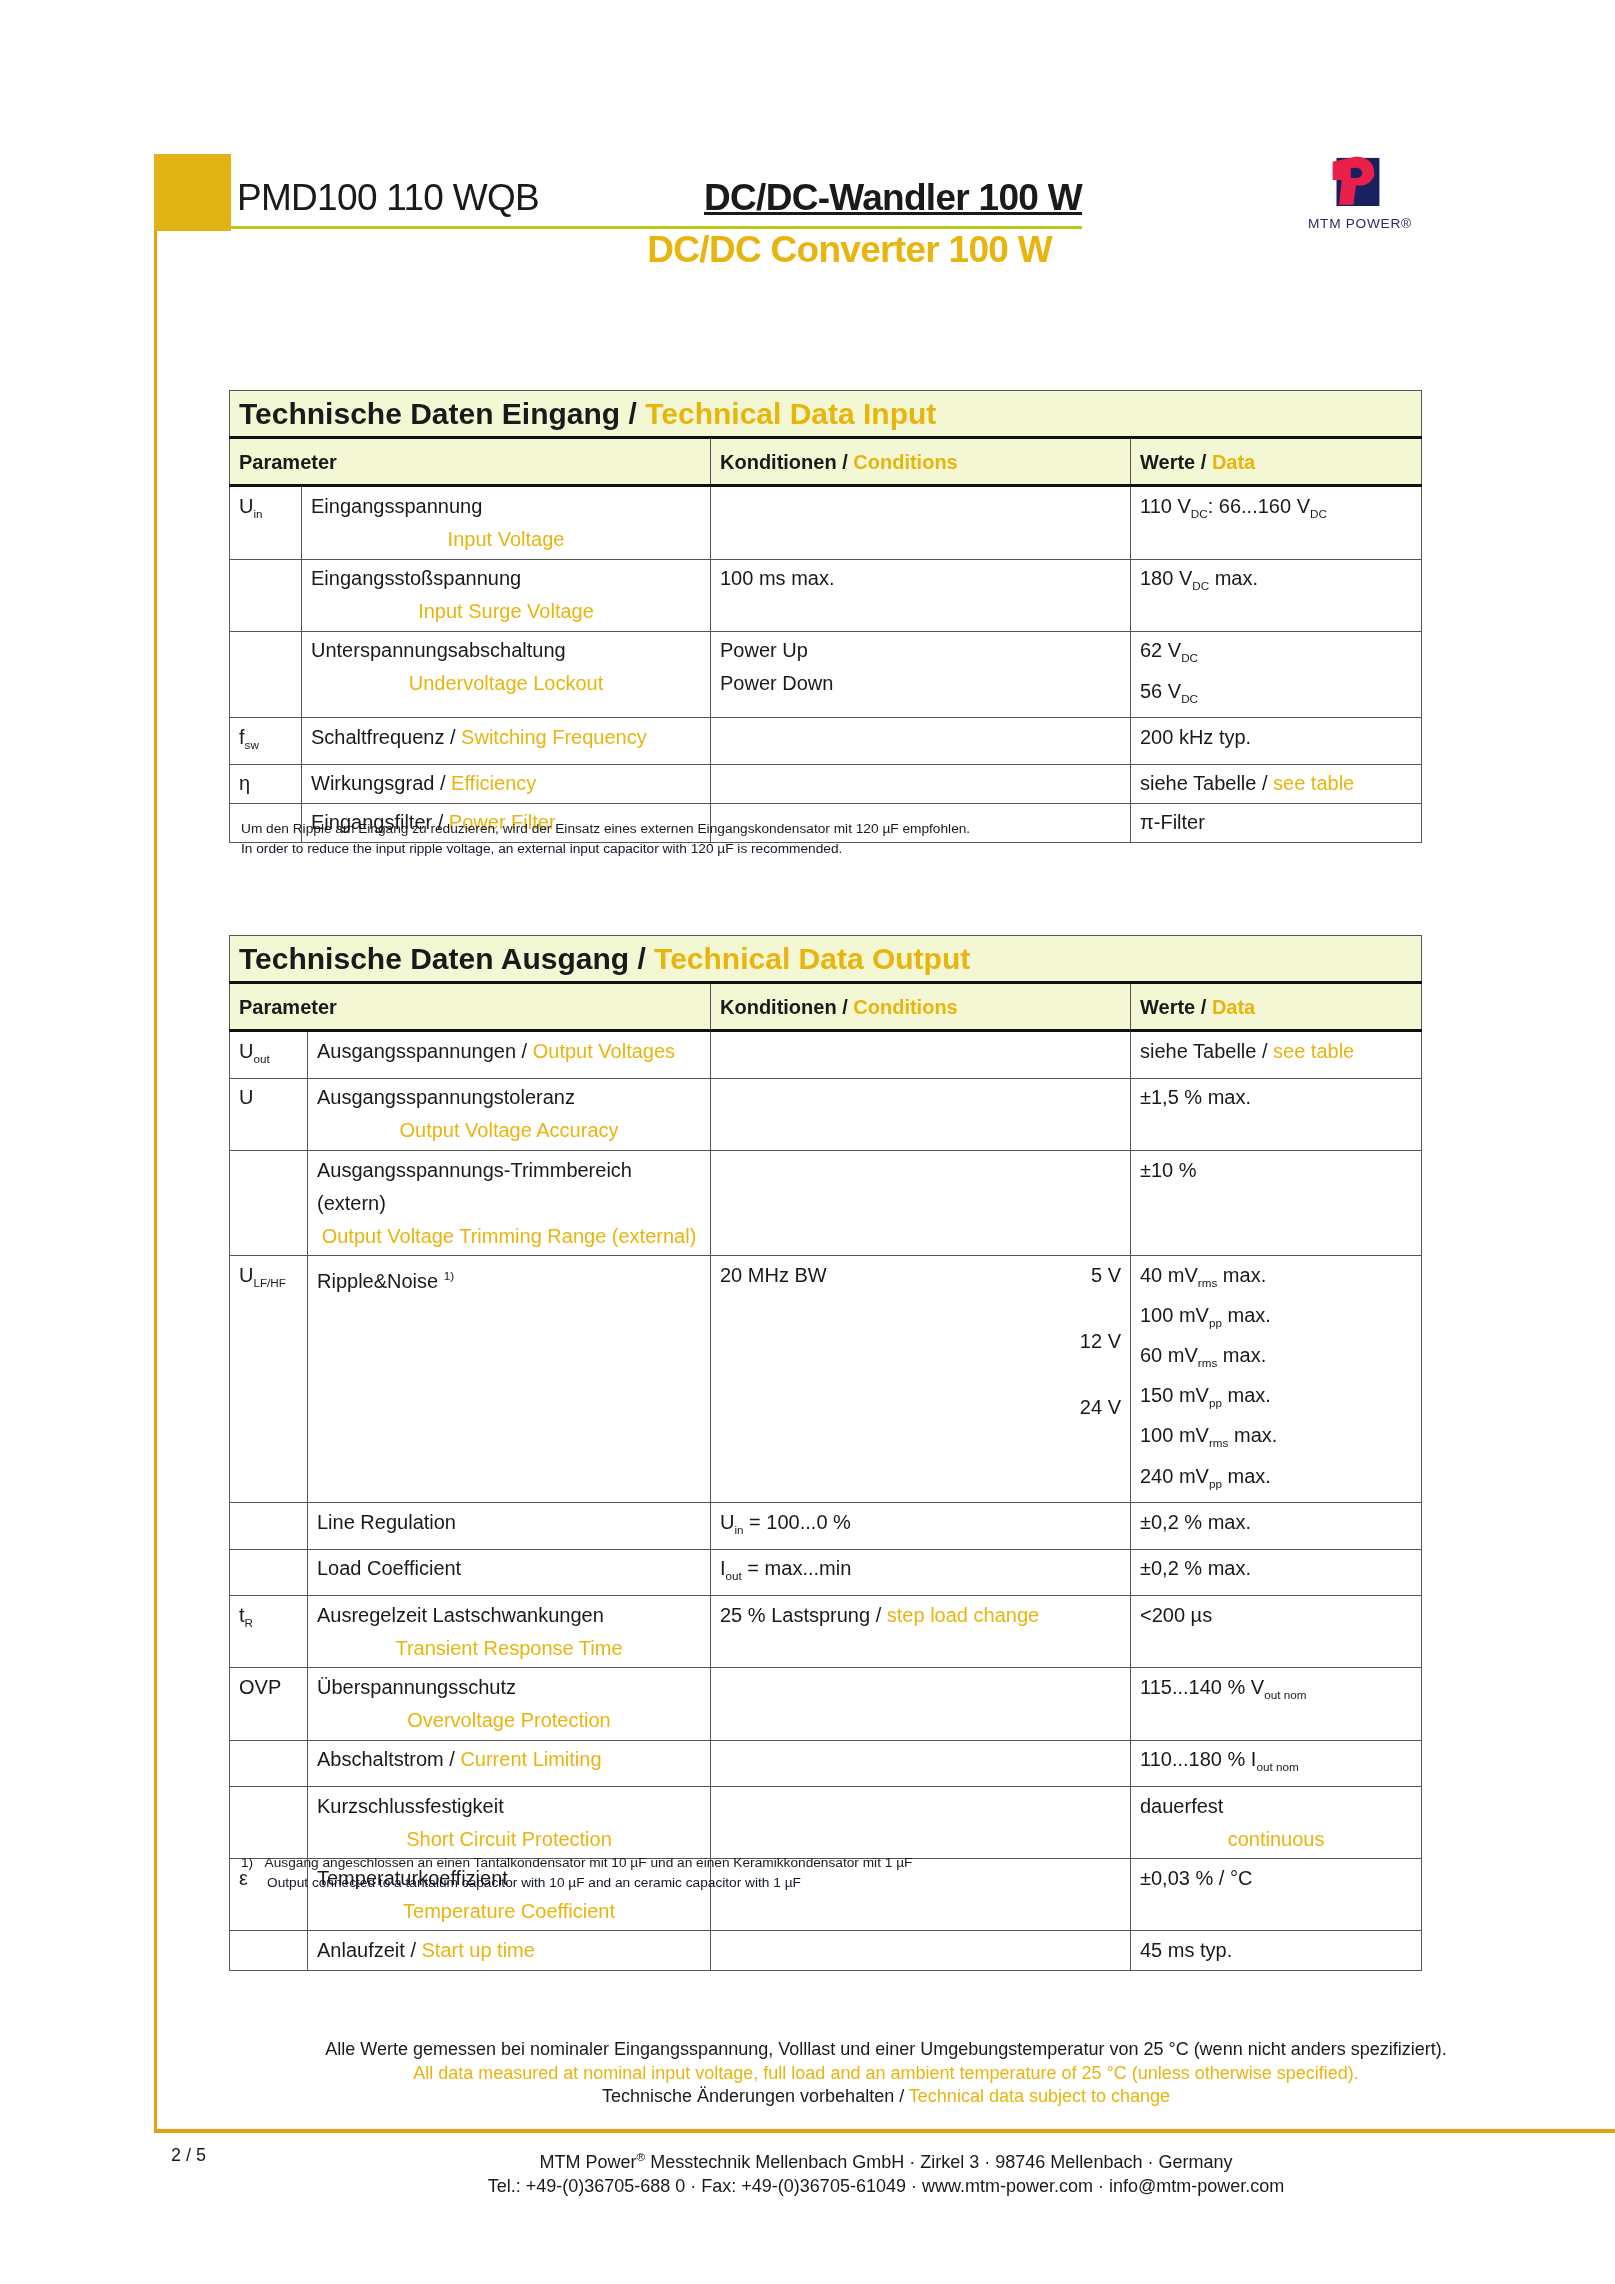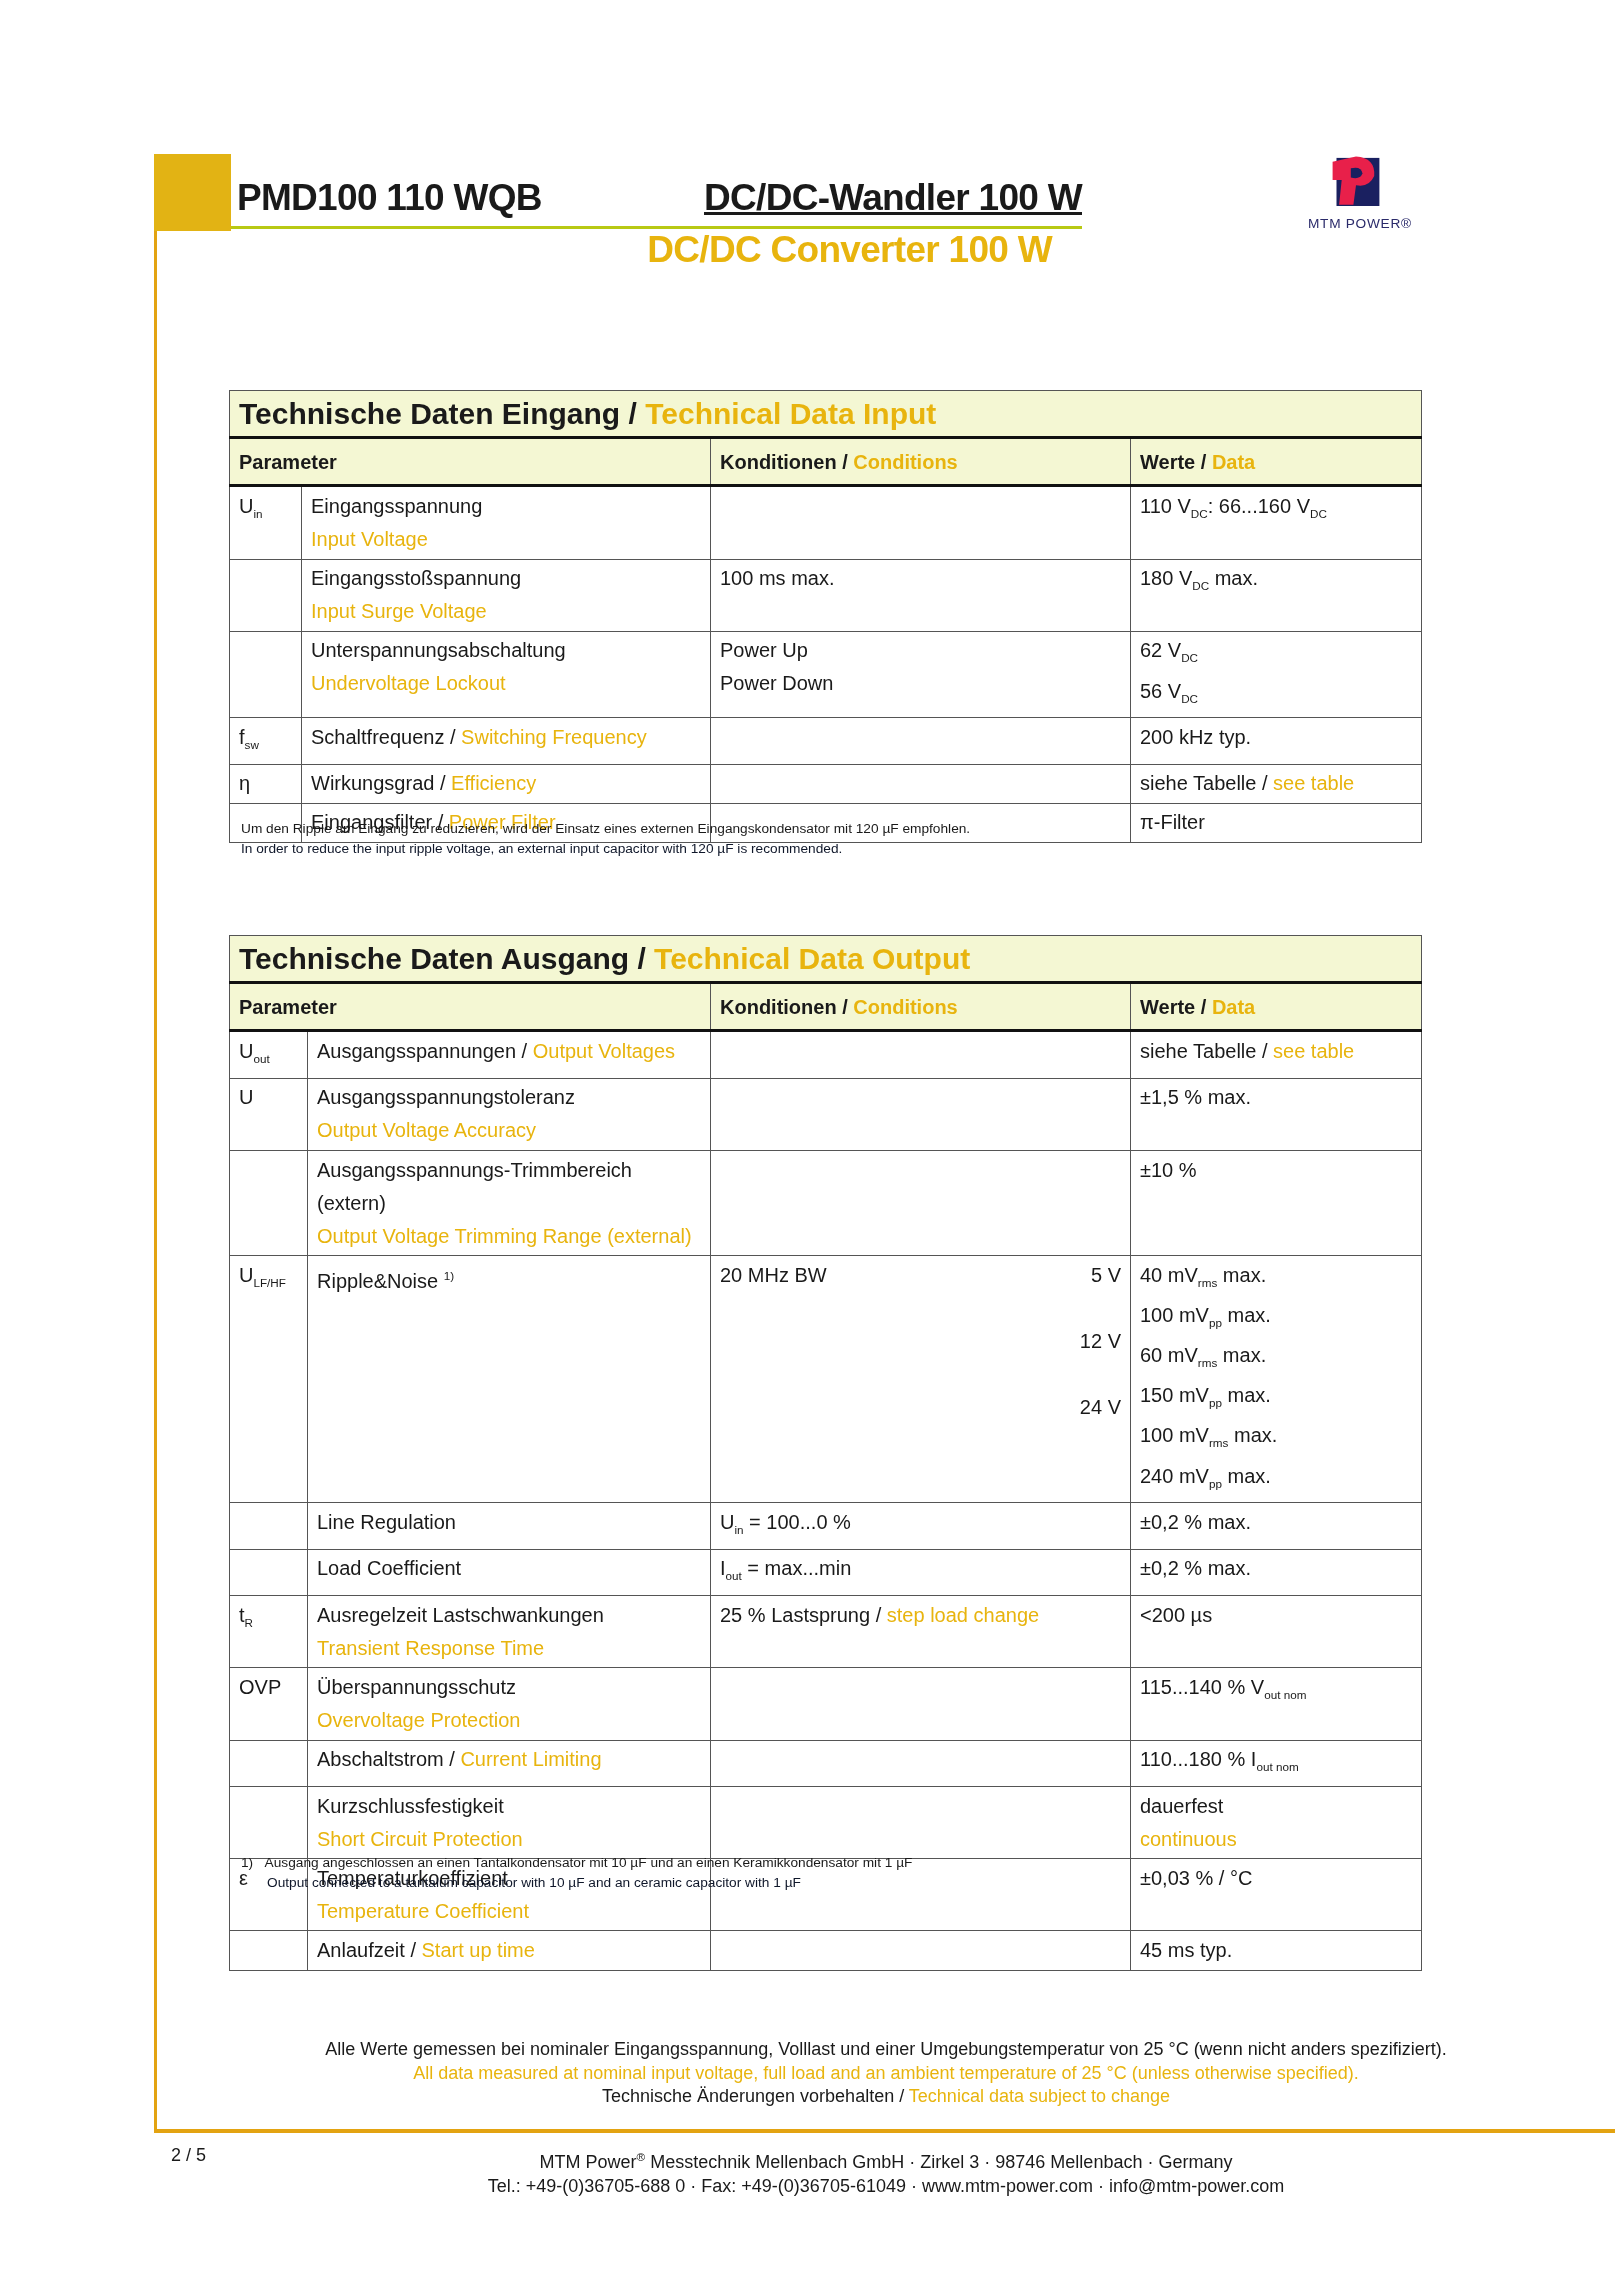--- a/index.html
+++ b/index.html
@@ -2,26 +2,26 @@
 <html style="font-size:10.4px"><head>
 <meta charset="utf-8">
 <style>
   html, body { margin: 0; padding: 0; background: #ffffff; }
   body { width: 1616px; height: 2284px; position: relative; overflow: hidden;
          font-family: "Liberation Sans", sans-serif; color: #1a1a1a; }
   .frame-left { position: absolute; left: 154px; top: 154px; width: 2.6px; height: 1978px; background: #e3a311; }
   .frame-bottom { position: absolute; left: 154px; top: 2129px; width: 1462px; height: 3.9px; background: #e3a311; }
   .corner-block { position: absolute; left: 154px; top: 154px; width: 77px; height: 77px; background: #e2b314; }
   .title-line { position: absolute; left: 231px; top: 226px; width: 851px; height: 3.3px; background: #b8c914; }
-  .title-model { position: absolute; left: 237px; top: 177px; font-size: 37px; font-weight: bold; letter-spacing: -0.7px; }
+  .title-model { position: absolute; left: 237px; top: 177px; font-size: 37px; font-weight: normal; letter-spacing: -0.7px; }
   .title-de { position: absolute; right: 534px; top: 177px; font-size: 37px; font-weight: bold; letter-spacing: -0.7px; text-decoration: underline; }
   .title-en { position: absolute; right: 564px; top: 229px; font-size: 37px; font-weight: bold; letter-spacing: -0.7px; color: #e8b40e; }
   .logo { position: absolute; left: 1330px; top: 154px; width: 52px; height: 52px; }
   .logo-text { position: absolute; left: 1308px; top: 216px; font-size: 13.7px; color: #2a2a6a; letter-spacing: 0.7px; }
-  .en { color: #e8b40e; }
+  .en { color: #e8b40e; text-align: center; }
 
   table.spec { position: absolute; left: 229px; width: 1193px; border-collapse: collapse; table-layout: fixed; }
   table.spec td, table.spec th { border: 1.3px solid #555; vertical-align: top; font-size: 20px; line-height: 33px; padding: 2.6px 9px 2.6px 9px; text-align: left; font-weight: normal; }
   .sec-title { background: #f4f7d3; font-size: 30px !important; font-weight: bold !important; line-height: 40px !important; border-bottom: 3.3px solid #111 !important; }
   .col-head th { background: #f4f7d3; font-size: 30px; font-weight: bold !important; line-height: 40px !important; border-bottom: 3.3px solid #111 !important; }
   sub { font-size: 11.7px; vertical-align: -5.2px; }
   sup { font-size: 11.7px; }
   .cond-split { display: flex; justify-content: space-between; }
   .note { position: absolute; left: 241px; font-size: 13.7px; line-height: 19.6px; }
   .note-en { color: #0f172a; }

